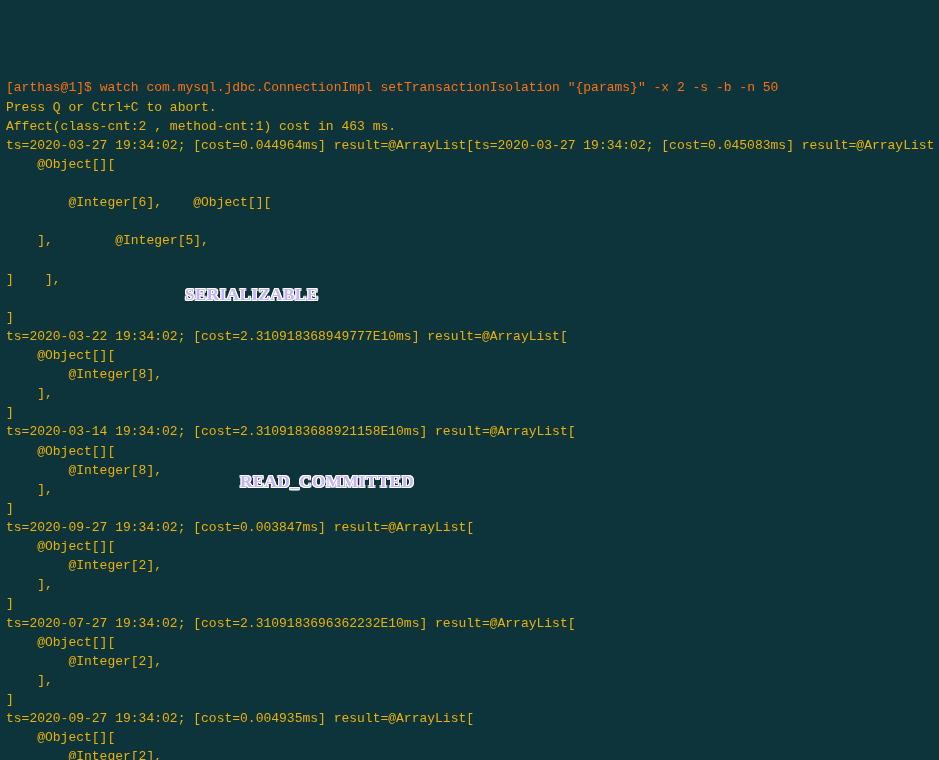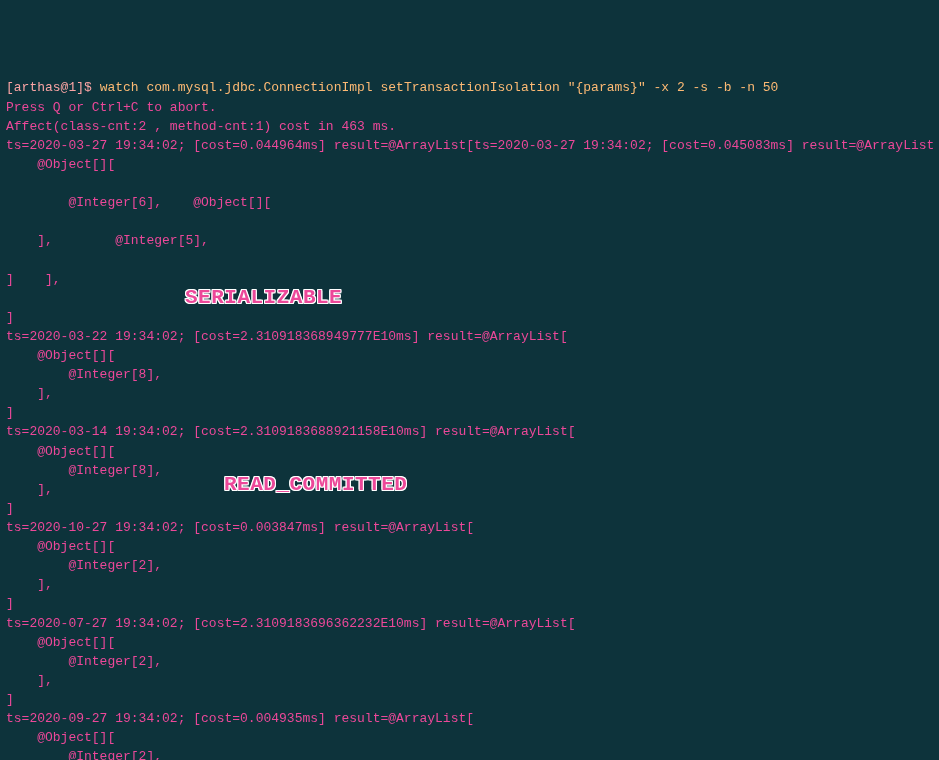--- a/index.html
+++ b/index.html
@@ -14,34 +14,34 @@
       line-height: 1.47;
       color: #a8b8b8;
       padding: 2px 6px;
       white-space: pre;
       width: 939px;
       height: 760px;
       overflow: hidden;
       position: relative;
     }
     .prompt-user {
-      color: #fca5a5;
+      color: #f97316;
     }
     .prompt-text {
-      color: #fdba74;
+      color: #f97316;
     }
     .terminal-line {
-      color: #ec4899;
+      color: #eab308;
     }
     .annotation {
       position: absolute;
-      color: #ec4899;
+      color: #c4b5fd;
       font-weight: bold;
-      font-size: 21px;
-      font-family: Liberation Mono, monospace;
+      font-size: 17px;
+      font-family: Liberation Serif, serif;
       letter-spacing: 0.5px;
       text-shadow: 
         -1px -1px 0 #fff,
          1px -1px 0 #fff,
         -1px  1px 0 #fff,
          1px  1px 0 #fff,
         -1px  0   0 #fff,
          1px  0   0 #fff,
          0   -1px 0 #fff,
          0    1px 0 #fff;
@@ -68,35 +68,35 @@
 <span class="terminal-line">ts=2020-03-22 19:34:02; [cost=2.310918368949777E10ms] result=@ArrayList[</span>
 <span class="terminal-line">    @Object[][</span>
 <span class="terminal-line">        @Integer[8],</span>
 <span class="terminal-line">    ],</span>
 <span class="terminal-line">]</span>
 <span class="terminal-line">ts=2020-03-14 19:34:02; [cost=2.3109183688921158E10ms] result=@ArrayList[</span>
 <span class="terminal-line">    @Object[][</span>
 <span class="terminal-line">        @Integer[8],</span>
 <span class="terminal-line">    ],</span>
 <span class="terminal-line">]</span>
-<span class="terminal-line">ts=2020-10-27 19:34:02; [cost=0.003847ms] result=@ArrayList[</span>
+<span class="terminal-line">ts=2020-09-27 19:34:02; [cost=0.003847ms] result=@ArrayList[</span>
 <span class="terminal-line">    @Object[][</span>
 <span class="terminal-line">        @Integer[2],</span>
 <span class="terminal-line">    ],</span>
 <span class="terminal-line">]</span>
 <span class="terminal-line">ts=2020-07-27 19:34:02; [cost=2.3109183696362232E10ms] result=@ArrayList[</span>
 <span class="terminal-line">    @Object[][</span>
 <span class="terminal-line">        @Integer[2],</span>
 <span class="terminal-line">    ],</span>
 <span class="terminal-line">]</span>
 <span class="terminal-line">ts=2020-09-27 19:34:02; [cost=0.004935ms] result=@ArrayList[</span>
 <span class="terminal-line">    @Object[][</span>
 <span class="terminal-line">        @Integer[2],</span>
 
 
 
 </div>
 
 <div class="annotation" style="left:185px; top:283px;">SERIALIZABLE</div>
-<div class="annotation" style="left:184px; top:470px;padding-left:40px;">READ_COMMITTED</div>
+<div class="annotation" style="left:200px; top:470px;padding-left:40px;">READ_COMMITTED</div>
 
 
 
 
 </body></html>

